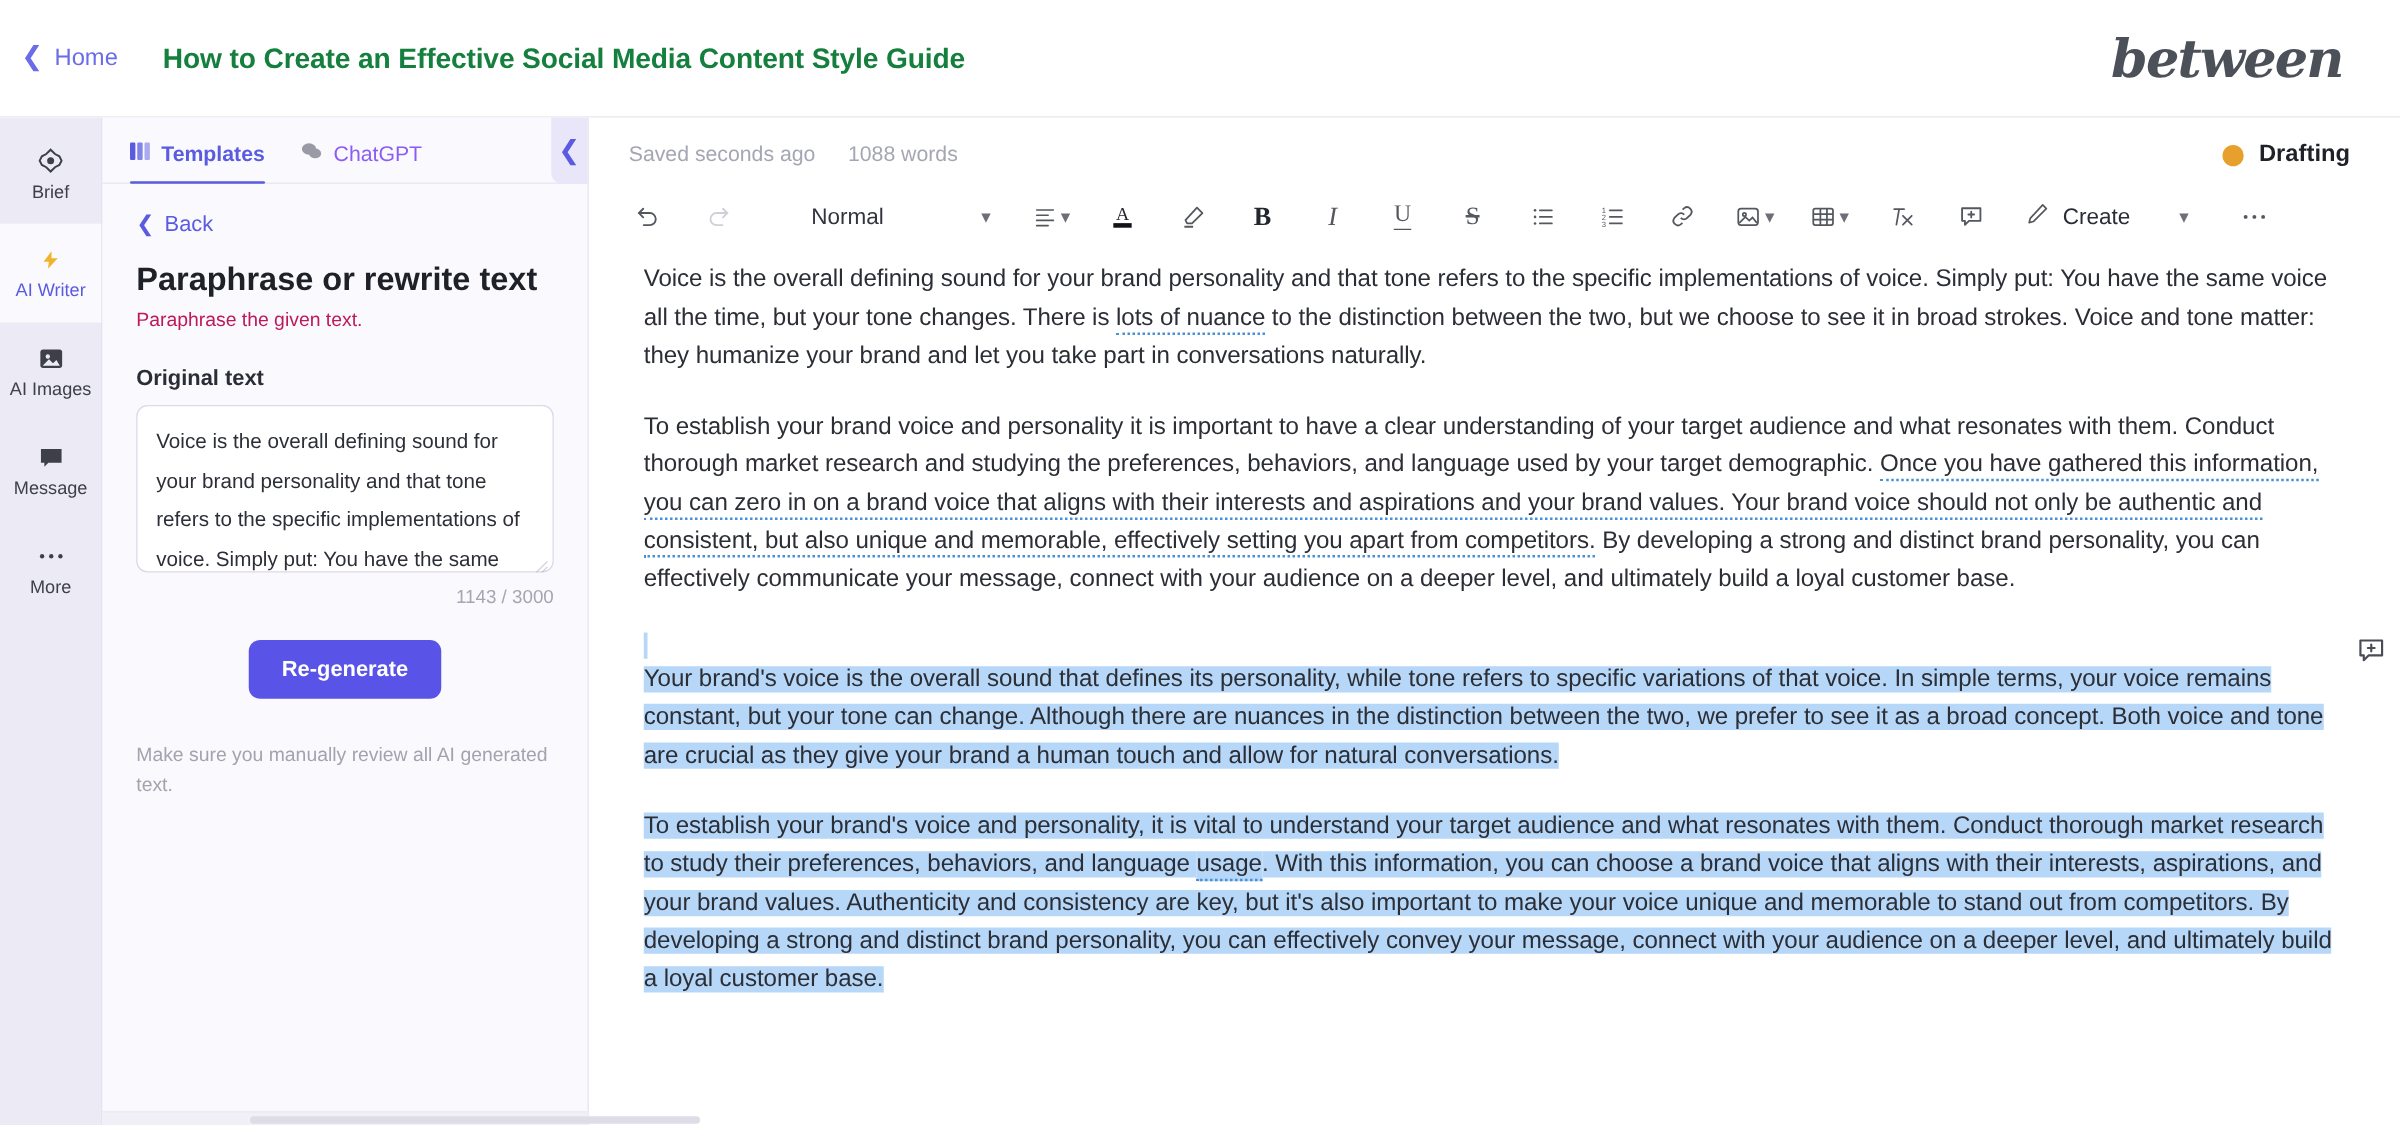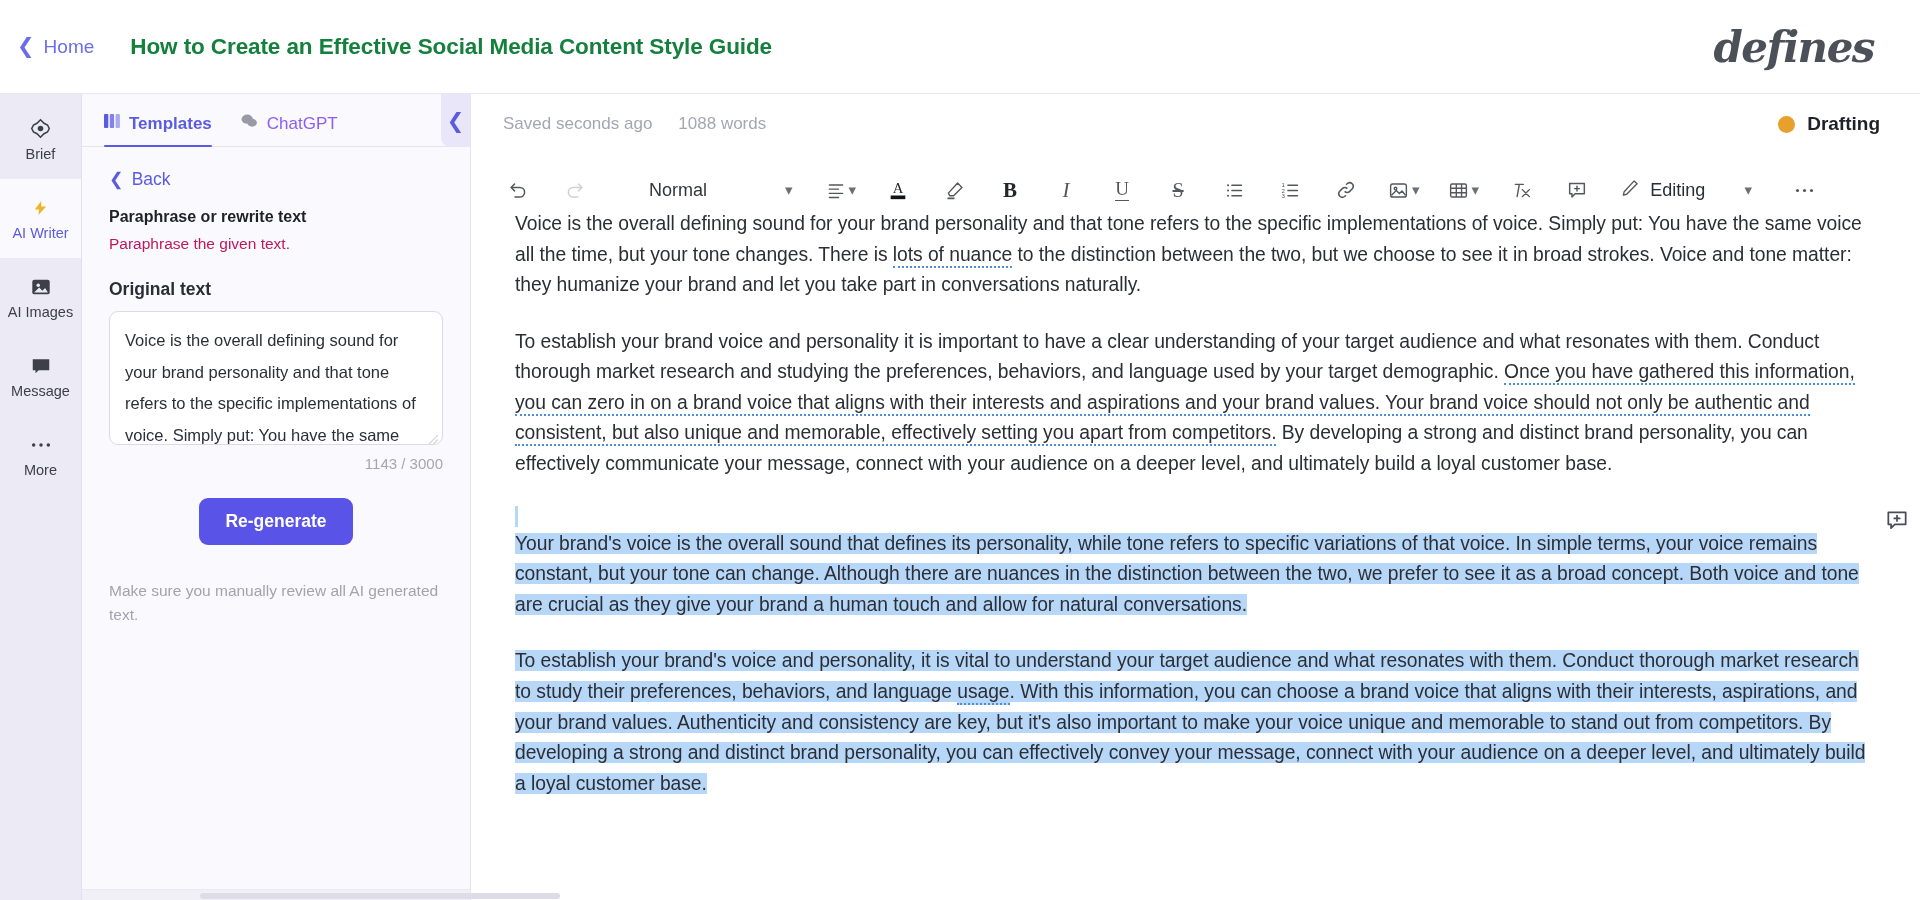--- a/index.html
+++ b/index.html
@@ -124,21 +124,21 @@
     cursor: pointer;
     z-index: 5;
   }
   .panel-body { padding: 22px 27px 0 27px; flex: 1; overflow: hidden; }
   .back-link {
     display: flex; align-items: center; gap: 8px;
     color: #5a5be0; font-size: 17.5px; font-weight: 500;
     cursor: pointer; user-select: none;
     margin-bottom: 18px;
   }
-  .tpl-title { font-size: 16px; font-weight: 700; color: #1f2128; margin-bottom: 9px; }
+  .tpl-title { font-size: 26px; font-weight: 700; color: #1f2128; margin-bottom: 9px; }
   .tpl-sub { font-size: 15.5px; color: #be185d; margin-bottom: 26px; }
   .field-label { font-size: 17.5px; font-weight: 600; color: #2b2d36; margin-bottom: 11px; }
   .ta-wrap { position: relative; }
   .ta {
     width: 100%; height: 134px;
     border: 1px solid #ddd9e8;
     border-radius: 9px;
     background: #ffffff;
     padding: 13px 15px;
     font-family: "Liberation Sans", sans-serif;
@@ -188,21 +188,21 @@
   .meta-txt { font-size: 17px; color: #a5a6b4; }
   .status-badge {
     margin-left: auto;
     display: flex; align-items: center; gap: 12px;
     font-size: 19px; font-weight: 600; color: #1f2128;
   }
   .status-dot { width: 17px; height: 17px; border-radius: 50%; background: #e8a02c; }
 
   .toolbar {
     height: 55px;
-    display: flex; align-items: flex-end;
+    display: flex; align-items: flex-start;
     padding-left: 28px;
     gap: 18px;
     color: #55575f;
   }
   .tbtn {
     height: 38px; min-width: 38px;
     display: flex; align-items: center; justify-content: center;
     border-radius: 6px; cursor: pointer;
     padding: 0 5px;
   }
@@ -249,21 +249,21 @@
 </style>
 </head>
 <body>
 
 <div class="topbar">
   <div class="home-link">
     <span class="chev">❮</span>
     <span>Home</span>
   </div>
   <div class="doc-title">How to Create an Effective Social Media Content Style Guide</div>
-  <div class="brand-logo">defines</div>
+  <div class="brand-logo">between</div>
 </div>
 
 <div class="shell">
 
   <nav class="rail">
 
     <div class="rail-item">
       <span class="glyph">
         <svg width="21" height="21" viewBox="0 0 24 24" fill="none" stroke="#3d4049" stroke-width="1.8">
           <path d="M12 2 L16 6 L20 8 L22 12 L20 16 L16 18 L12 22 L8 18 L4 16 L2 12 L4 8 L8 6 Z"></path>
@@ -478,21 +478,21 @@
           <path d="M4 5h16v11H10l-3.5 3.5V16H4z"></path>
             <path d="M12 8v5M9.5 10.5h5" stroke-linecap="round"></path>
         </svg>
       </div>
       <div class="editing-pill">
         <span>
           <svg width="20" height="20" viewBox="0 0 24 24" fill="none" stroke="#55575f" stroke-width="1.6" stroke-linejoin="round">
             <path d="M17 3.5 L20.5 7 L8 19.5 L4 20.5 L5 16.5 Z"></path>
           </svg>
         </span>
-        <span>Editing</span>
+        <span>Create</span>
       </div>
       <div class="tbtn">
         <span class="chev" style="font-size:15px;color:#6d6f78;">▾</span>
       </div>
       <div class="tbtn">
         <svg width="21" height="7" viewBox="0 0 24 8" fill="#55575f">
           <circle cx="4" cy="4" r="1.8"></circle>
             <circle cx="12" cy="4" r="1.8"></circle>
             <circle cx="20" cy="4" r="1.8"></circle>
         </svg>

